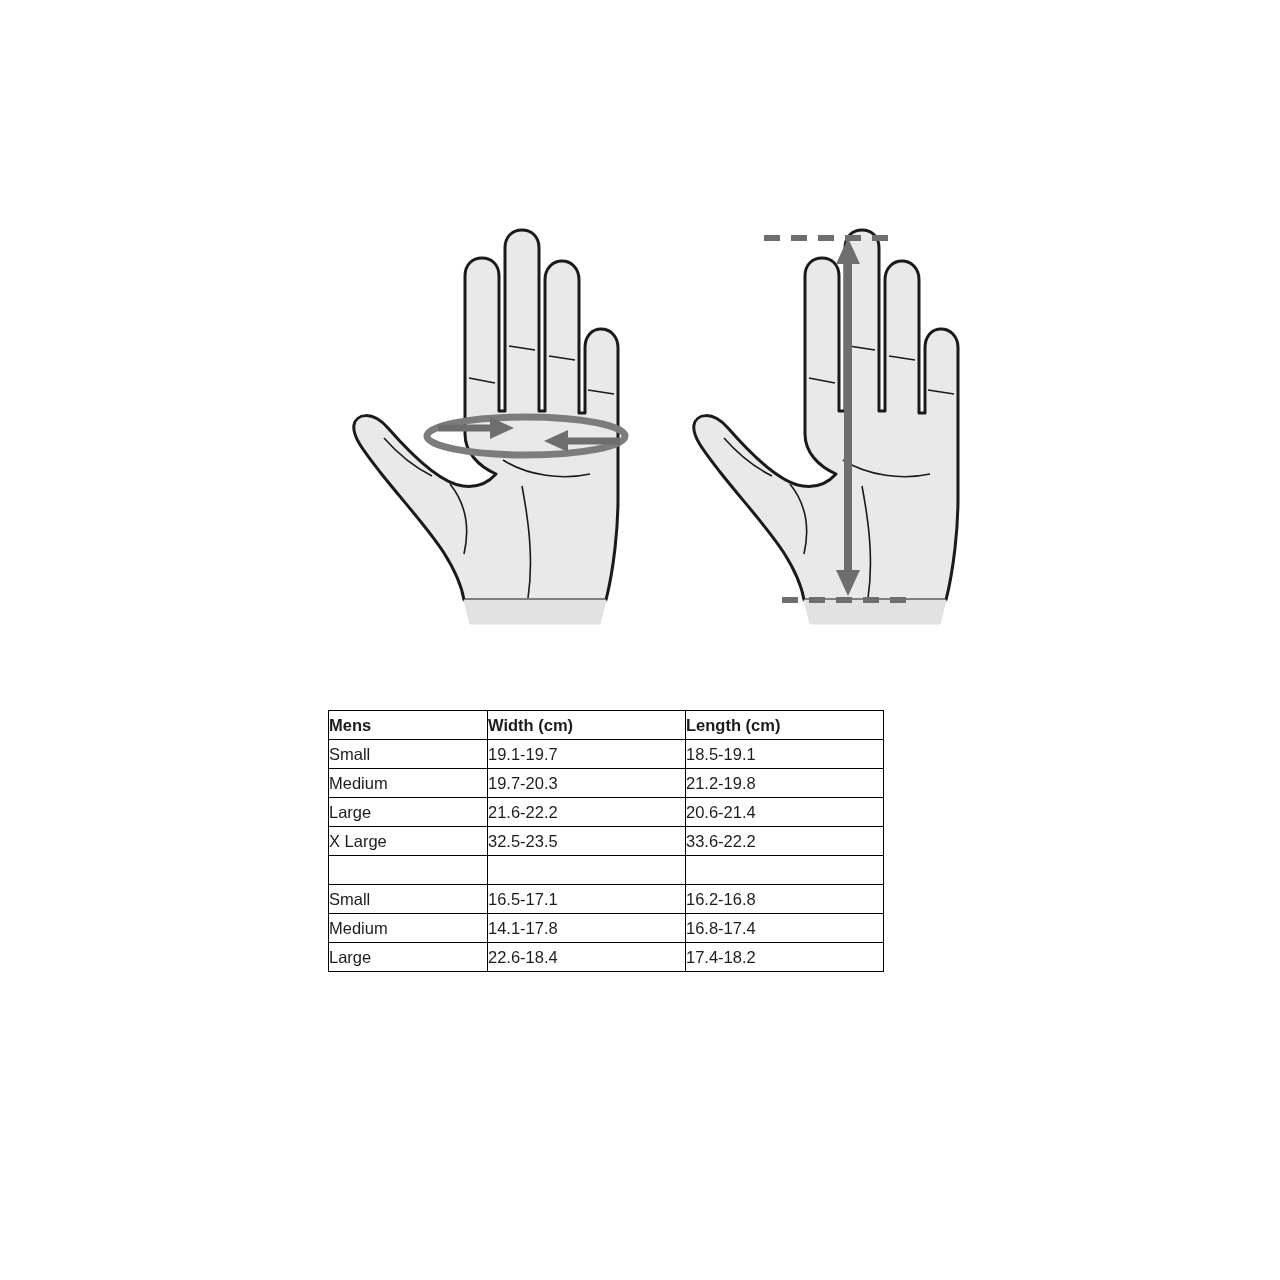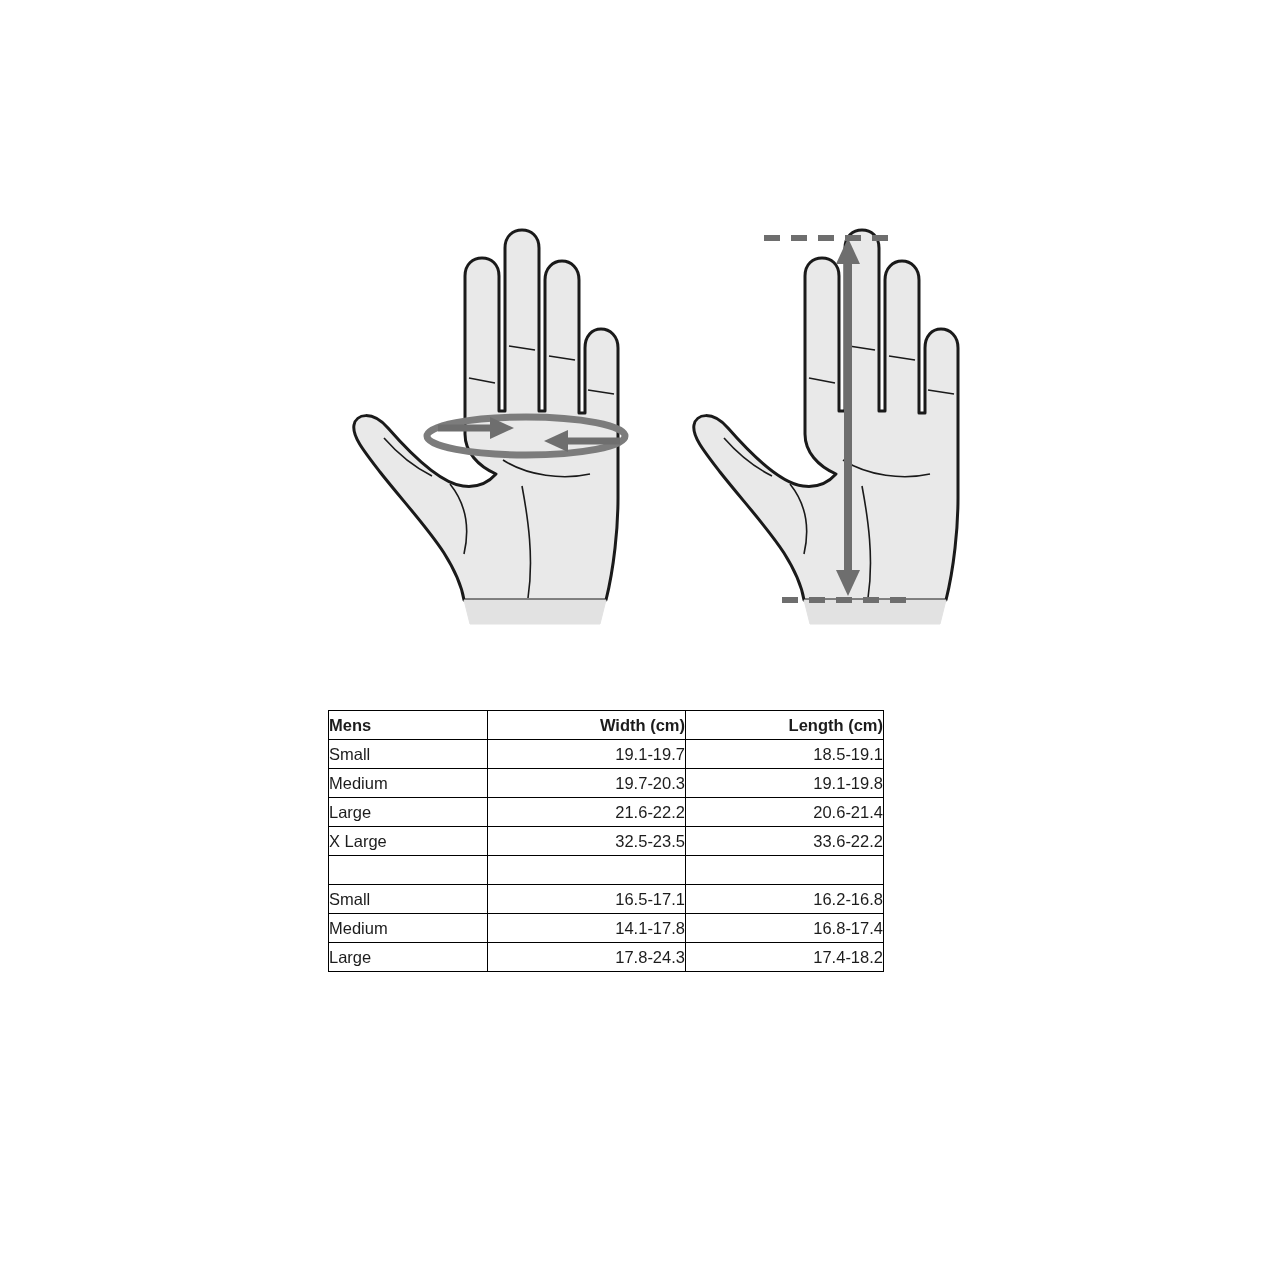--- a/index.html
+++ b/index.html
@@ -51,21 +51,21 @@
     color: #1c1c1c;
     vertical-align: middle;
   }
   td.col-label {
     width: 158px;
     padding-left: 8px;
     text-align: left;
   }
   td.col-val {
     width: 197px;
-    text-align: right;
+    text-align: left;
   }
   tr.header-row td {
     font-weight: bold;
   }
   tr.header-row td.col-label {
     text-align: left;
   }
   tr.spacer-row td {
     height: 28px;
   }
@@ -199,21 +199,21 @@
           <td class="col-val">Length (cm)</td>
         </tr>
         <tr class="data-row">
           <td class="col-label">Small</td>
           <td class="col-val">19.1-19.7</td>
           <td class="col-val">18.5-19.1</td>
         </tr>
         <tr class="data-row">
           <td class="col-label">Medium</td>
           <td class="col-val">19.7-20.3</td>
-          <td class="col-val">19.1-19.8</td>
+          <td class="col-val">21.2-19.8</td>
         </tr>
         <tr class="data-row">
           <td class="col-label">Large</td>
           <td class="col-val">21.6-22.2</td>
           <td class="col-val">20.6-21.4</td>
         </tr>
         <tr class="data-row">
           <td class="col-label">X Large</td>
           <td class="col-val">32.5-23.5</td>
           <td class="col-val">33.6-22.2</td>
@@ -228,18 +228,18 @@
           <td class="col-val">16.5-17.1</td>
           <td class="col-val">16.2-16.8</td>
         </tr>
         <tr class="data-row">
           <td class="col-label">Medium</td>
           <td class="col-val">14.1-17.8</td>
           <td class="col-val">16.8-17.4</td>
         </tr>
         <tr class="data-row">
           <td class="col-label">Large</td>
-          <td class="col-val">17.8-24.3</td>
+          <td class="col-val">22.6-18.4</td>
           <td class="col-val">17.4-18.2</td>
         </tr>
       </tbody>
   </table>
 </div>
 
 </body></html>

